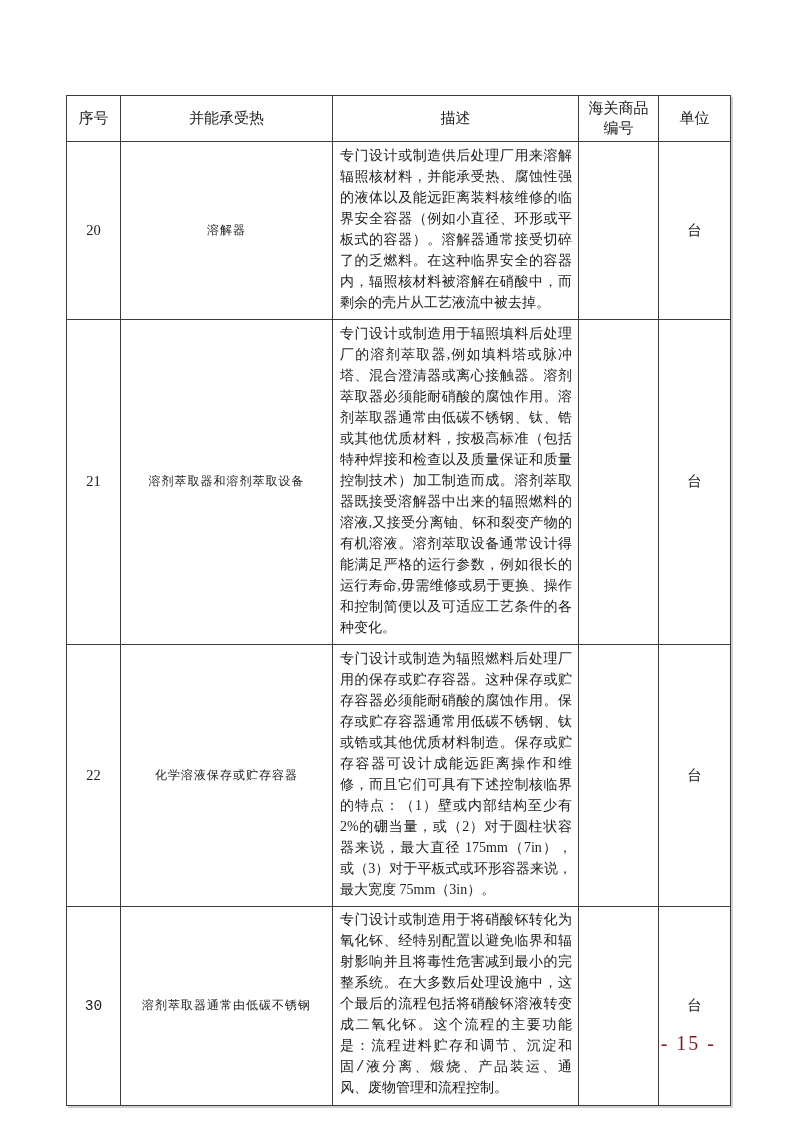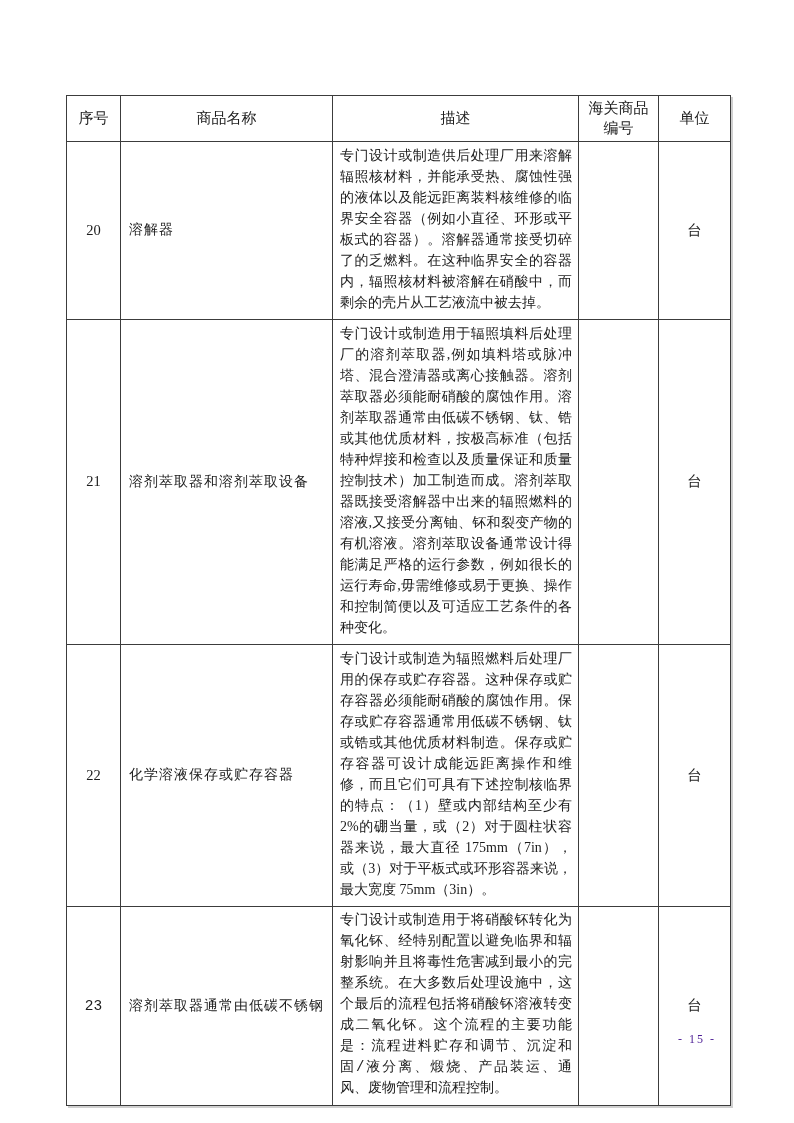--- a/index.html
+++ b/index.html
@@ -44,23 +44,23 @@
     vertical-align: middle;
     padding: 2px 6px;
     line-height: 1.35;
   }
   td.cell-no {
     text-align: center;
     vertical-align: middle;
     font-size: 14.5px;
   }
   td.cell-name {
-    text-align: left;
+    text-align: center;
     vertical-align: middle;
-    font-size: 14px;
+    font-size: 12px;
     padding: 4px 8px;
     letter-spacing: 1px;
   }
   td.cell-desc {
     text-align: justify;
     vertical-align: top;
     font-size: 14px;
     line-height: 21px;
     padding: 3px 6px 6px 7px;
   }
@@ -76,43 +76,43 @@
   }
   tr.row-20 td { height: 165px; }
   tr.row-21 td { height: 295px; }
   tr.row-22 td { height: 234px; font-family: Liberation Serif, serif; }
   tr.row-23 td { height: 191px; font-family: Liberation Mono, monospace; }
 
   .page-number {
     position: absolute;
     right: 78px;
     top: 1032px;
-    font-size: 12px;
+    font-size: 20px;
     letter-spacing: 2px;
-    color: #4c1d95;
+    color: #7f1d1d;
     font-family: "Liberation Serif", "DejaVu Serif", serif;
   }
 </style>
 </head>
 <body>
 
 <div class="page">
 
   <table class="goods-table">
     <colgroup>
       <col class="c-no">
         <col class="c-name">
         <col class="c-desc">
         <col class="c-code">
         <col class="c-unit">
     </colgroup>
     <thead>
       <tr>
         <th>序号</th>
-        <th>商品名称</th>
+        <th>并能承受热</th>
         <th>描述</th>
         <th>海关商品编号</th>
         <th>单位</th>
       </tr>
     </thead>
     <tbody>
       <tr class="row-20">
         <td class="cell-no">20</td>
         <td class="cell-name">溶解器</td>
         <td class="cell-desc">专门设计或制造供后处理厂用来溶解辐照核材料，并能承受热、腐蚀性强的液体以及能远距离装料核维修的临界安全容器（例如小直径、环形或平板式的容器）。溶解器通常接受切碎了的乏燃料。在这种临界安全的容器内，辐照核材料被溶解在硝酸中，而剩余的壳片从工艺液流中被去掉。</td>
@@ -127,21 +127,21 @@
         <td class="cell-unit">台</td>
       </tr>
       <tr class="row-22">
         <td class="cell-no">22</td>
         <td class="cell-name">化学溶液保存或贮存容器</td>
         <td class="cell-desc">专门设计或制造为辐照燃料后处理厂用的保存或贮存容器。这种保存或贮存容器必须能耐硝酸的腐蚀作用。保存或贮存容器通常用低碳不锈钢、钛或锆或其他优质材料制造。保存或贮存容器可设计成能远距离操作和维修，而且它们可具有下述控制核临界的特点：（1）壁或内部结构至少有 2%的硼当量，或（2）对于圆柱状容器来说，最大直径 175mm（7in），或（3）对于平板式或环形容器来说，最大宽度 75mm（3in）。</td>
         <td class="cell-code"></td>
         <td class="cell-unit">台</td>
       </tr>
       <tr class="row-23">
-        <td class="cell-no">23</td>
+        <td class="cell-no">30</td>
         <td class="cell-name">溶剂萃取器通常由低碳不锈钢</td>
         <td class="cell-desc">专门设计或制造用于将硝酸钚转化为氧化钚、经特别配置以避免临界和辐射影响并且将毒性危害减到最小的完整系统。在大多数后处理设施中，这个最后的流程包括将硝酸钚溶液转变成二氧化钚。这个流程的主要功能是：流程进料贮存和调节、沉淀和固/液分离、煅烧、产品装运、通风、废物管理和流程控制。</td>
         <td class="cell-code"></td>
         <td class="cell-unit">台</td>
       </tr>
     </tbody>
   </table>
 
   <div class="page-number">- 15 -</div>
 

